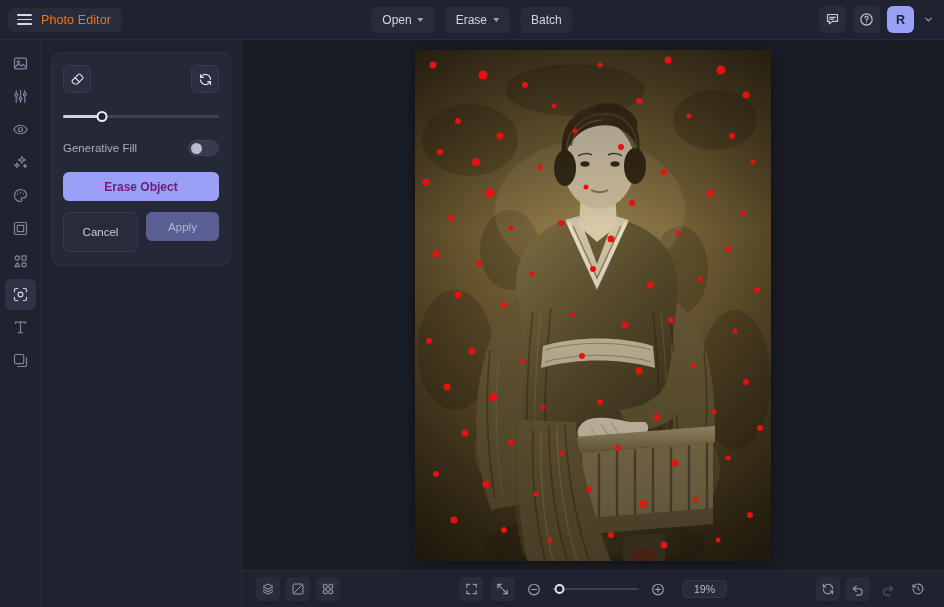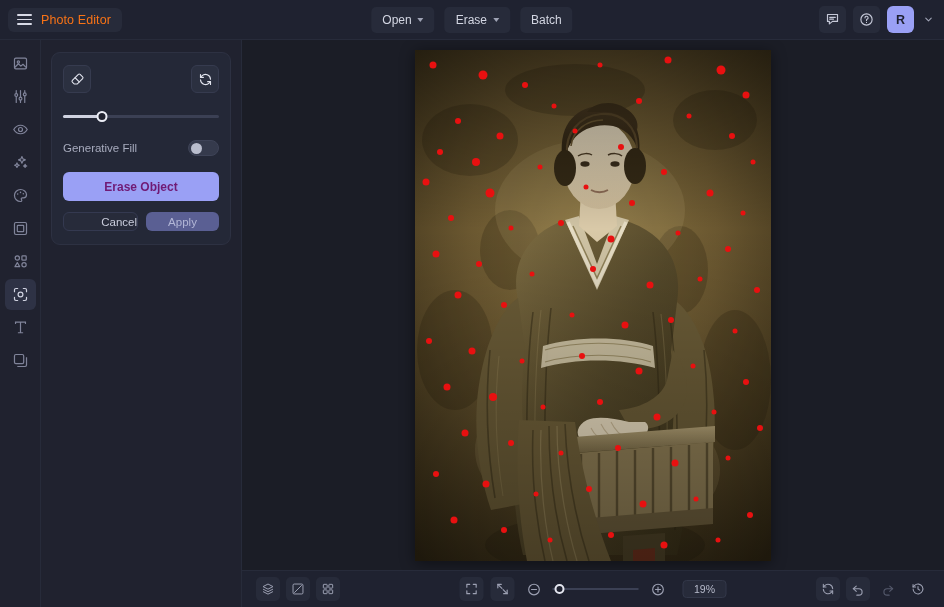--- a/index.html
+++ b/index.html
@@ -150,29 +150,28 @@
     width: 100%; height: 29px;
     background: #9aa0f5; color: #701a75;
     border: none; border-radius: 6px;
     font-size: 12px; font-weight: bold;
     cursor: pointer; margin-bottom: 11px;
     font-family: "Liberation Sans", sans-serif;
   }
 
   .btn-row { display: flex; gap: 8px; }
   .ghost-btn {
-    flex: 1; height: 19px;
+    flex: 1; height: 40px;
     background: #272b3a; color: #c9ccdb;
     border: 1px solid #343950; border-radius: 6px;
     font-size: 11.5px; cursor: pointer;
     font-family: "Liberation Sans", sans-serif;
-    text-align: right;
   }
   .muted-btn {
-    flex: 1; height: 19px;
+    flex: 1; height: 29px;
     background: #5a5f93; color: #b2b6d6;
     border: none; border-radius: 6px;
     font-size: 11.5px; cursor: pointer;
     font-family: "Liberation Sans", sans-serif;
   }
 
   
   .canvas-wrap { flex: 1; display: flex; flex-direction: column; min-width: 0; background: #1b1d26; }
   .canvas {
     flex: 1; display: flex; align-items: center; justify-content: center;

